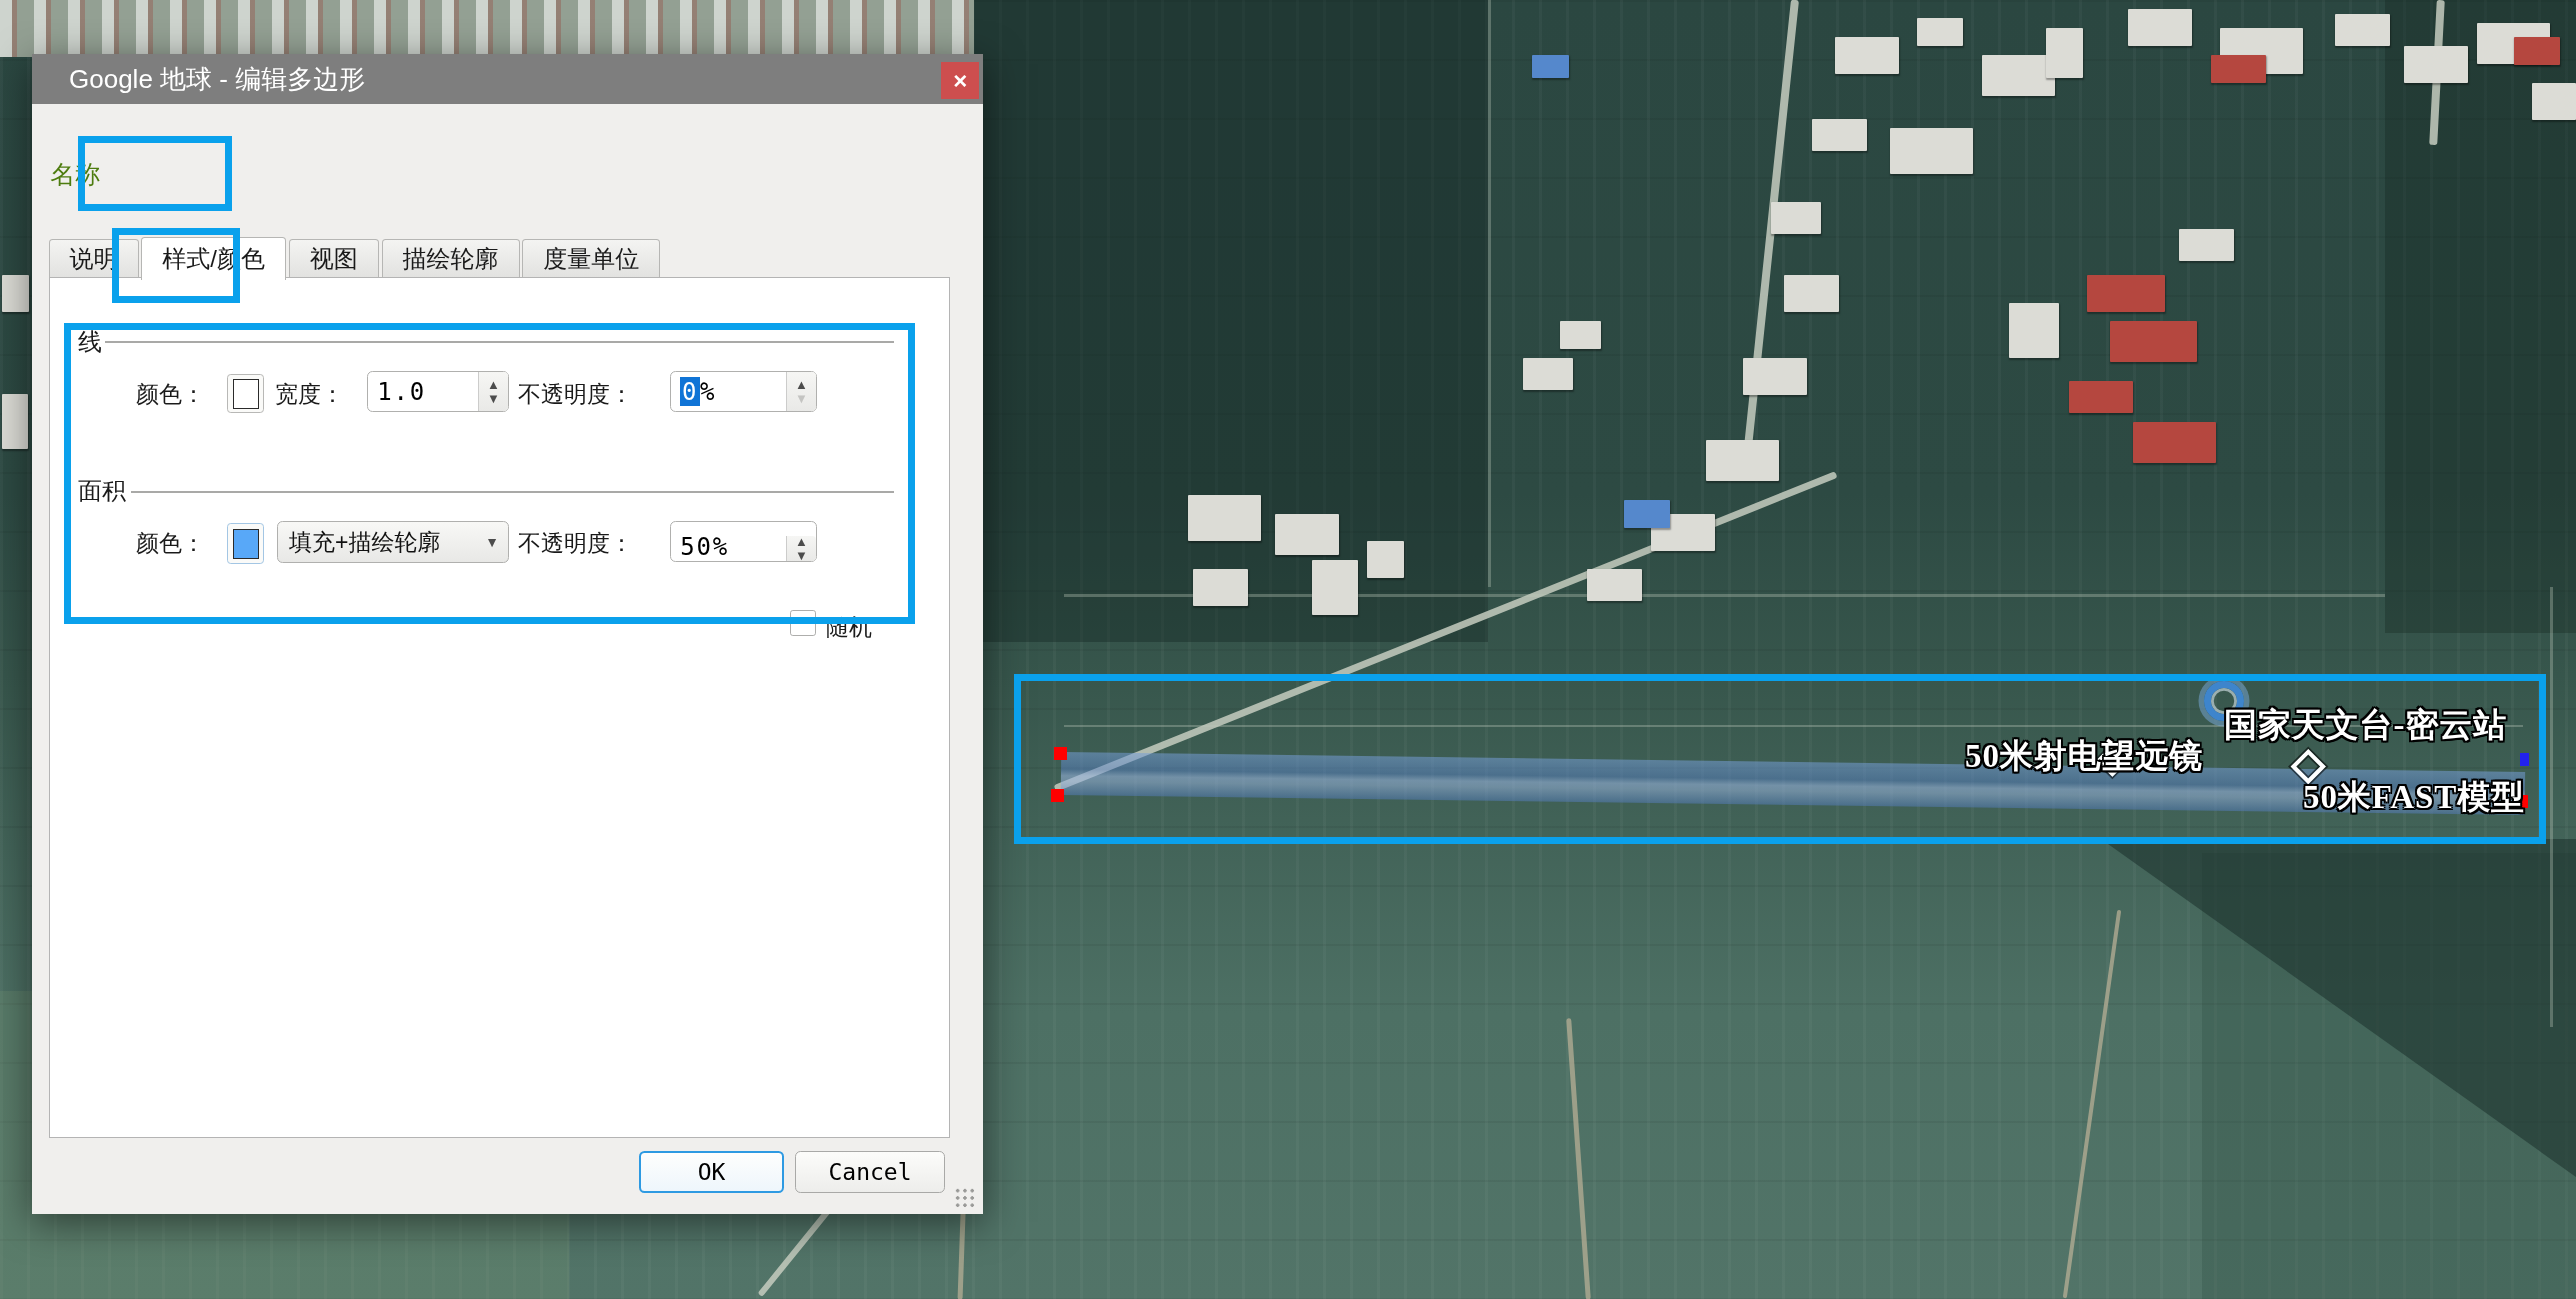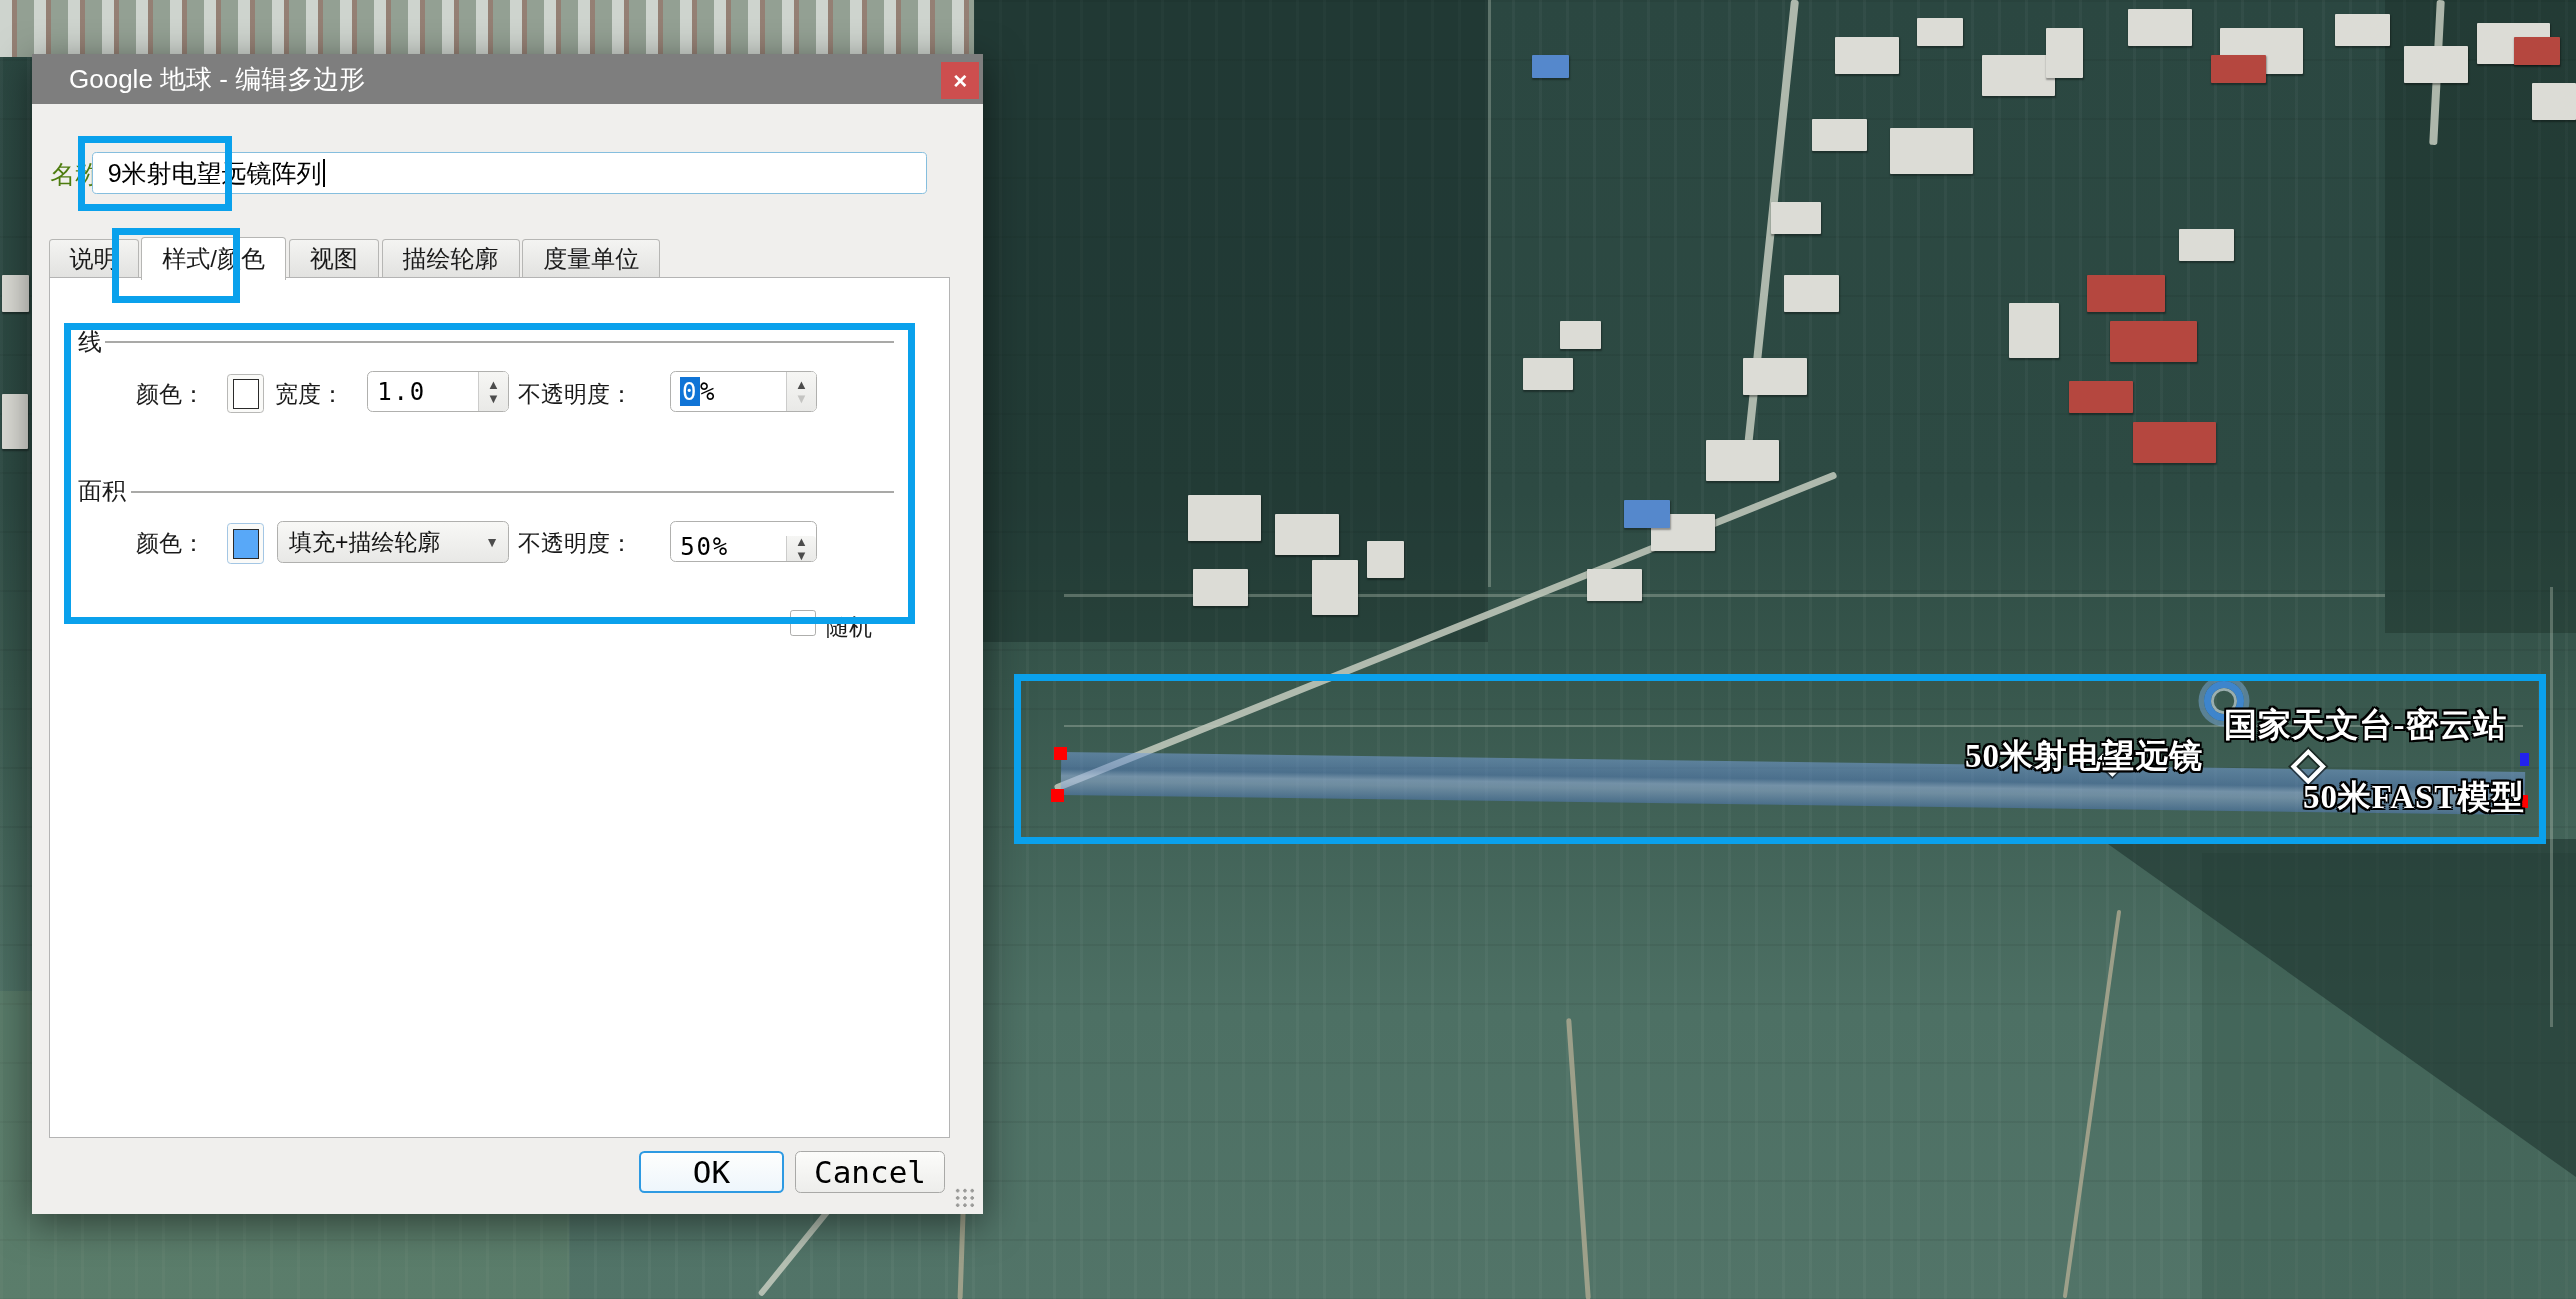--- a/index.html
+++ b/index.html
@@ -89,21 +89,21 @@
 
   .dropdown{position:absolute;height:42px;border:1.8px solid #b0b0ae;border-radius:5.5px;box-sizing:border-box;
     background:linear-gradient(#f8f8f6,#e8e8e6);display:flex;align-items:center;font-size:23px;color:#111;
     padding-left:11px;z-index:8;cursor:pointer;justify-content:center;}
   .dropdown .arrow{margin-left:auto;margin-right:9.2px;font-size:13.8px;color:#4c4c4c;}
 
   .checkbox{position:absolute;width:26px;height:26px;background:#fff;border:1.8px solid #aeaeac;
     border-radius:2.8px;box-sizing:border-box;z-index:8;cursor:pointer;}
 
   .btn{position:absolute;height:42px;box-sizing:border-box;display:flex;align-items:center;justify-content:center;
-    font-family:"DejaVu Sans Mono",monospace;font-size:31px;color:#000;border-radius:5.5px;cursor:pointer;z-index:8;}
+    font-family:"DejaVu Sans Mono",monospace;font-size:23px;color:#000;border-radius:5.5px;cursor:pointer;z-index:8;}
   .btn.ok{left:607px;top:1097px;width:145px;border:2.8px solid #2e9ae2;
     background:linear-gradient(#fefefd,#eef6fc);}
   .btn.cancel{left:763px;top:1097px;width:150px;border:1.8px solid #a9a9a7;
     background:linear-gradient(#fcfcfa,#ededeb);}
   .grip{position:absolute;right:7.3px;bottom:5.5px;width:22px;height:22px;z-index:8;
     background:radial-gradient(circle,#9a9a98 1.5px,transparent 1.8px);background-size:7.3px 7.3px;cursor:nwse-resize;}
 </style>
 </head>
 <body>
 
@@ -180,24 +180,20 @@
       <div class="bldg" style="left: 1.8px; top: 394px; width: 26px; height: 55px; background: rgb(220, 220, 214);"></div>
     </div>
 
   <div class="dialog">
     <div class="titlebar">
       <span>Google 地球 -  编辑多边形</span>
       <div class="close-btn">×</div>
     </div>
 
     <div class="name-label">名称</div>
-    <div class="name-input">
-      <span>9米射电望远镜阵列</span>
-        <span class="caret"></span>
-    </div>
 
     <div class="tabbar">
       <div class="tab">说明</div>
       <div class="tab active">样式/颜色</div>
       <div class="tab">视图</div>
       <div class="tab">描绘轮廓</div>
       <div class="tab">度量单位</div>
     </div>
 
     <div class="tab-panel"></div>

